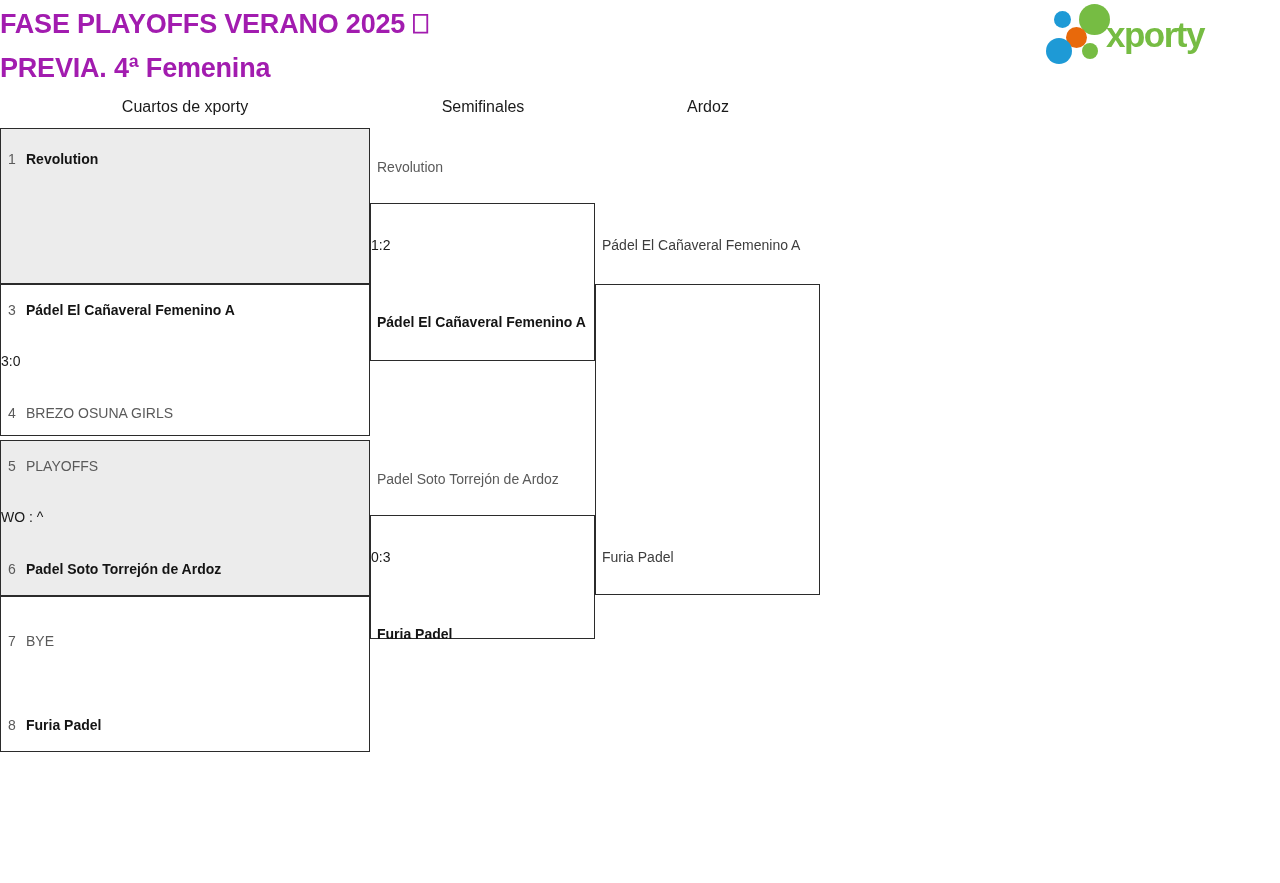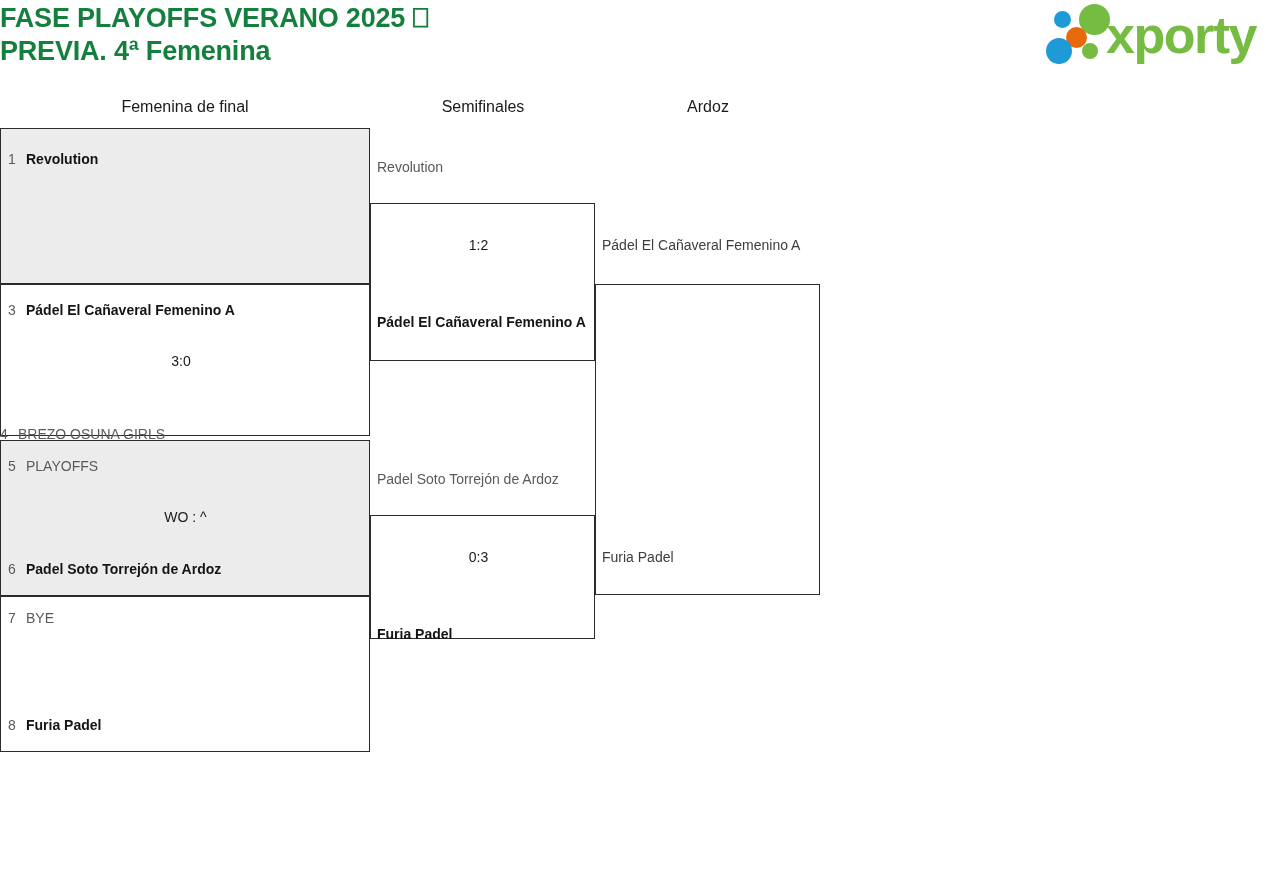--- a/index.html
+++ b/index.html
@@ -21,22 +21,22 @@
   }
 
   
   .page-title {
     position: absolute;
     left: 0px;
     top: 2px;
     width: 900px;
     font-size: 27px;
     font-weight: 700;
-    line-height: 33px;
-    color: #15803d;
+    line-height: 44px;
+    color: #a21caf;
     letter-spacing: -0.2px;
     white-space: pre-line;
   }
 
   
   .logo {
     position: absolute;
     right: 6px;
     top: 4px;
     width: 228px;
@@ -52,21 +52,21 @@
   .dot { position: absolute; border-radius: 50%; }
   .dot-blue-sm  { left: 8px;  top: 7px;  width: 17px; height: 17px; background: #1e9ad6; }
   .dot-green-lg { left: 33px; top: 0px;  width: 31px; height: 31px; background: #76bc43; }
   .dot-orange   { left: 20px; top: 23px; width: 21px; height: 21px; background: #e8690b; }
   .dot-blue-lg  { left: 0px;  top: 34px; width: 26px; height: 26px; background: #1e9ad6; }
   .dot-green-sm { left: 36px; top: 39px; width: 16px; height: 16px; background: #76bc43; }
   .logo-word {
     position: absolute;
     left: 60px;
     top: 2px;
-    font-size: 52px;
+    font-size: 35px;
     line-height: 58px;
     font-weight: 700;
     color: #76bc43;
     letter-spacing: -1.5px;
   }
 
   
   .round-header {
     position: absolute;
     font-size: 16px;
@@ -82,21 +82,21 @@
     position: absolute;
     border: 1px solid #2b2b2b;
     background: #ffffff;
   }
   .match-box.shaded { background: #ececec; }
 
   .score {
     position: absolute;
     left: 0;
     right: 8px;
-    text-align: center;
+    text-align: left;
     font-size: 14px;
     color: #1a1a1a;
     white-space: nowrap;
   }
 
   
   .entry {
     position: absolute;
     font-size: 14px;
     white-space: nowrap;
@@ -126,58 +126,58 @@
     <div class="logo-dots">
       <span class="dot dot-blue-sm"></span>
       <span class="dot dot-green-lg"></span>
       <span class="dot dot-orange"></span>
       <span class="dot dot-blue-lg"></span>
       <span class="dot dot-green-sm"></span>
     </div>
     <div class="logo-word">xporty</div>
   </div>
 
-  <div class="round-header" style="left:185px; top:98px;">Femenina de final</div>
+  <div class="round-header" style="left:185px; top:98px;">Cuartos de xporty</div>
   <div class="round-header" style="left:483px; top:98px;">Semifinales</div>
   <div class="round-header" style="left:708px; top:98px;">Ardoz</div>
 
   <div class="match-box shaded" style="left:0px; top:128px; width:370px; height:156px;">
     <div class="score" style="top:68px;"></div>
   </div>
   <div class="entry winner" style="left:8px; top:150px;">
     <span class="seed">1</span><span class="team">Revolution</span>
   </div>
   <div class="entry loser" style="left:8px; top:248px;margin-top:40px;">
     <span class="seed">2</span><span class="team">BYE</span>
   </div>
 
   <div class="match-box" style="left:0px; top:284px; width:370px; height:152px;">
     <div class="score" style="top:68px;">3:0</div>
   </div>
   <div class="entry winner" style="left:8px; top:301px;">
     <span class="seed">3</span><span class="team">Pádel El Cañaveral Femenino A</span>
   </div>
-  <div class="entry loser" style="left:0; top:404px;margin-top:21px;">
+  <div class="entry loser" style="left:8px; top:404px;">
     <span class="seed">4</span><span class="team">BREZO OSUNA GIRLS</span>
   </div>
 
   <div class="match-box shaded" style="left:0px; top:440px; width:370px; height:156px;">
-    <div class="score" style="top:68px;padding-left:9px;">WO : ^</div>
+    <div class="score" style="top:68px;">WO : ^</div>
   </div>
   <div class="entry loser" style="left:8px; top:457px;">
     <span class="seed">5</span><span class="team">PLAYOFFS</span>
   </div>
   <div class="entry winner" style="left:8px; top:560px;">
     <span class="seed">6</span><span class="team">Padel Soto Torrejón de Ardoz</span>
   </div>
 
   <div class="match-box" style="left:0px; top:596px; width:370px; height:156px;">
     <div class="score" style="top:68px;"></div>
   </div>
-  <div class="entry loser" style="left:8px; top:609px;">
+  <div class="entry loser" style="left:8px; top:632px;">
     <span class="seed">7</span><span class="team">BYE</span>
   </div>
   <div class="entry winner" style="left:8px; top:716px;">
     <span class="seed">8</span><span class="team">Furia Padel</span>
   </div>
 
   <div class="match-box" style="left:370px; top:203px; width:225px; height:158px;">
     <div class="score" style="top:33px;">1:2</div>
   </div>
   <div class="entry loser" style="left:377px; top:158px;">

